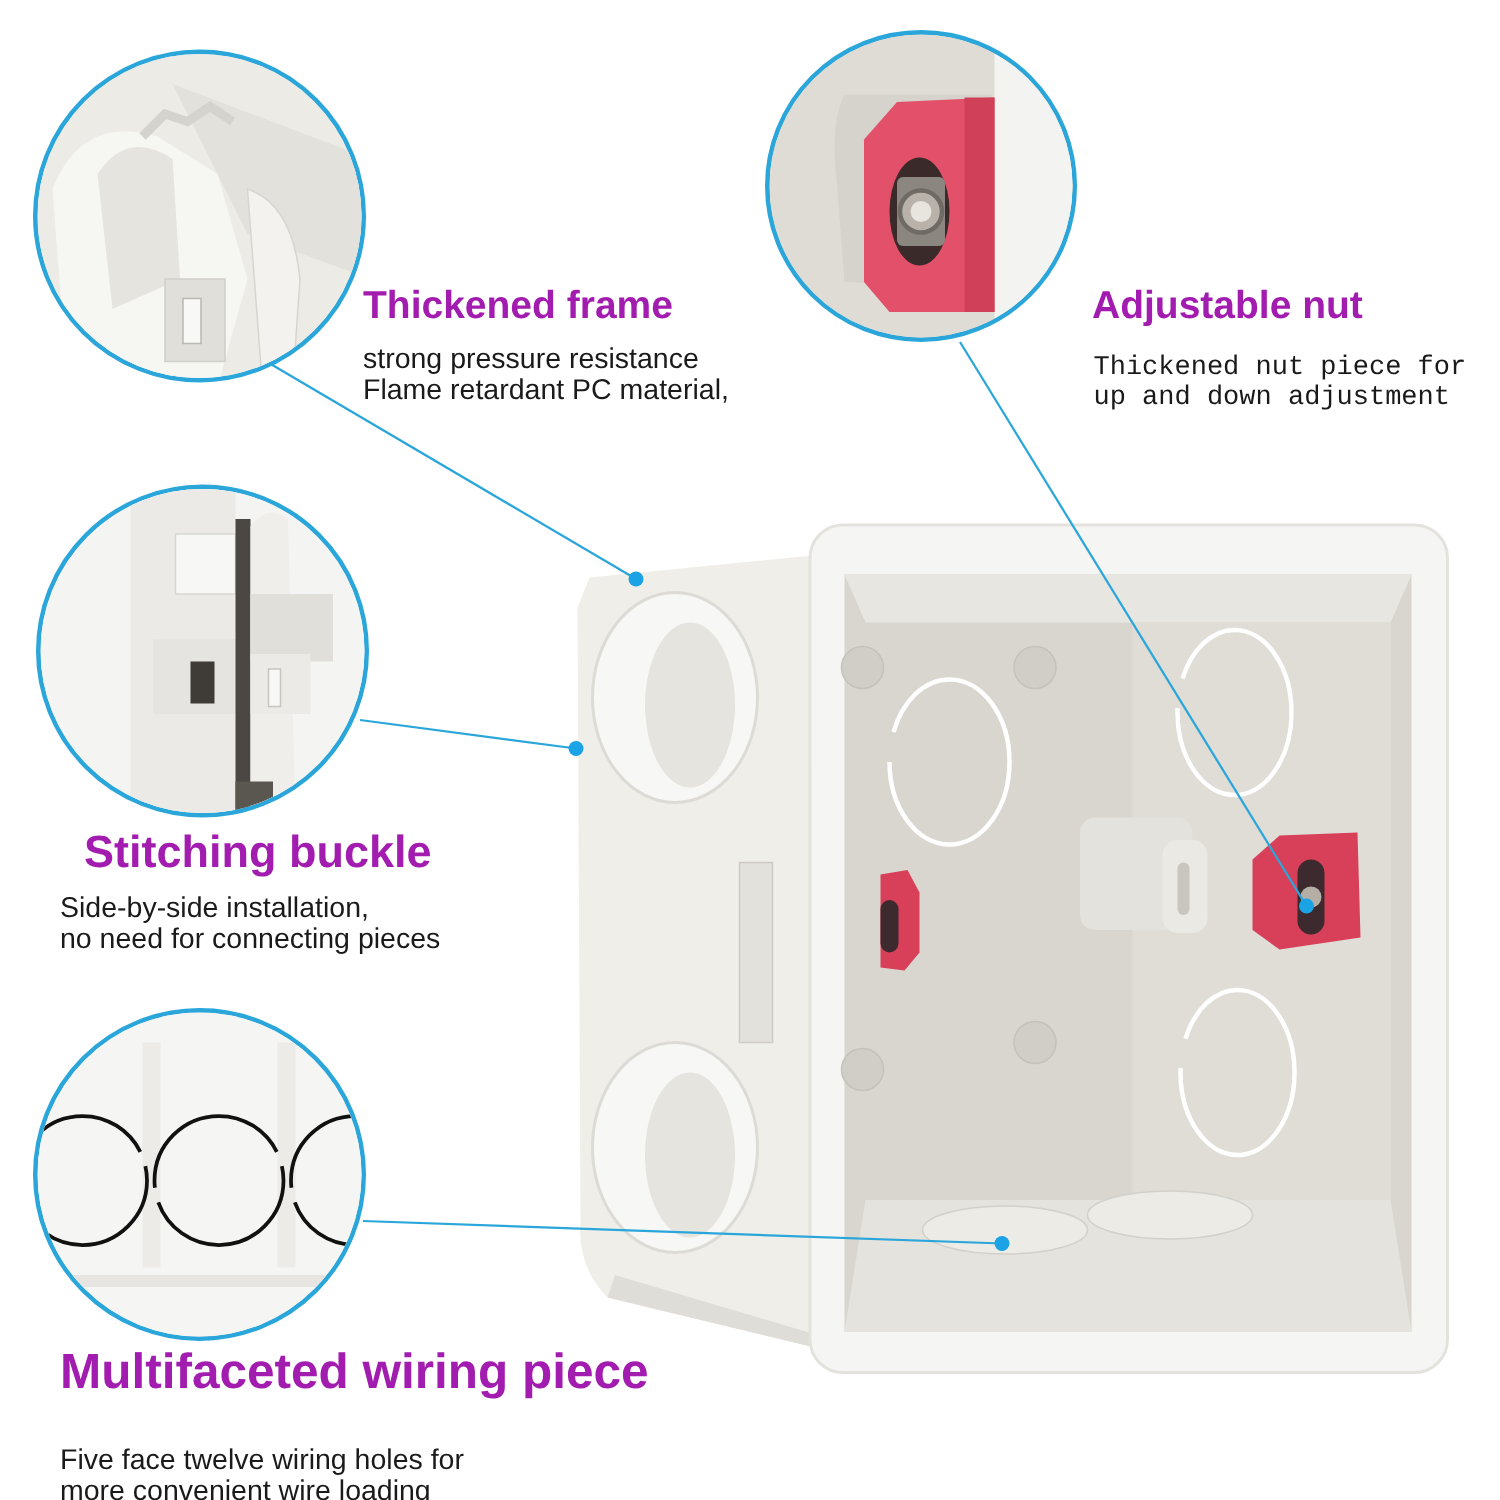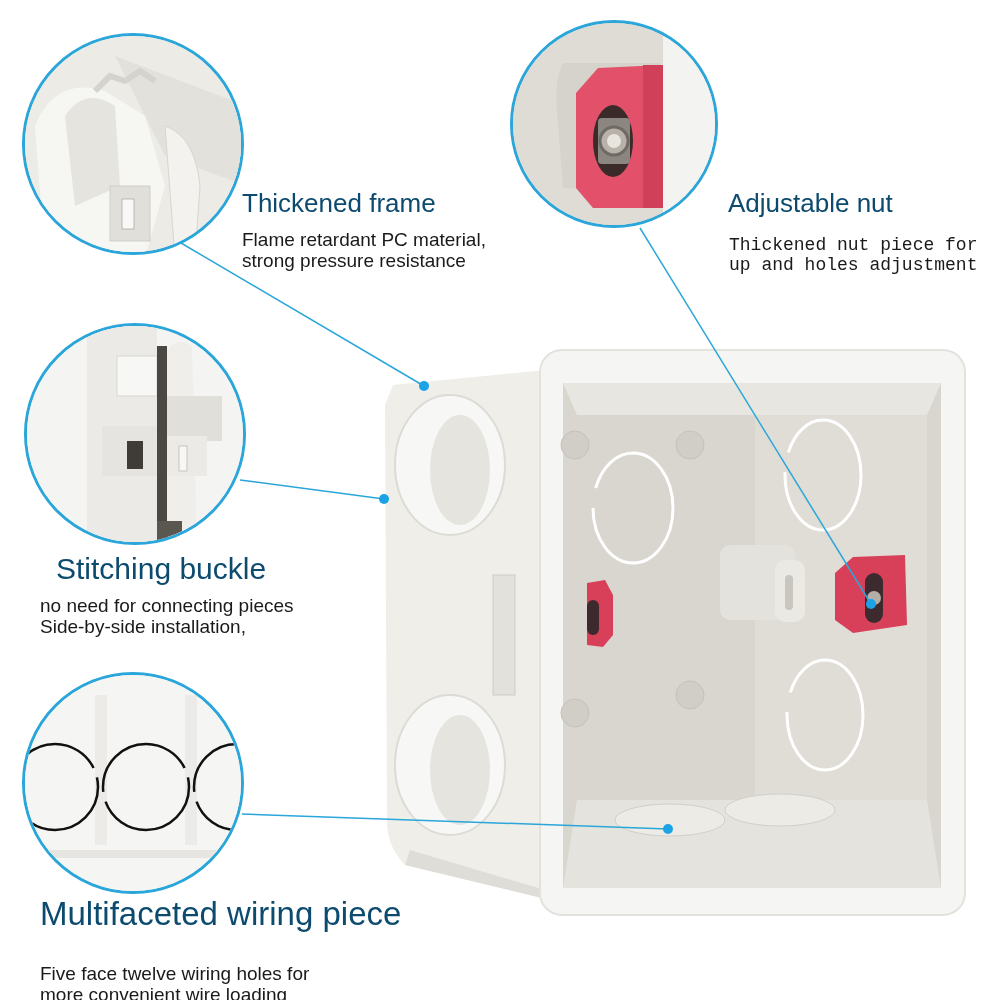--- a/index.html
+++ b/index.html
@@ -2,21 +2,21 @@
 <html><head>
   <meta charset="utf-8">
   <style>
     html, body { margin: 0; padding: 0; background: #ffffff; }
     body { width: 1000px; height: 1000px; position: relative; overflow: hidden; font-family: "Liberation Sans", sans-serif; }
     .abs { position: absolute; }
     .circle {
       position: absolute; border-radius: 50%; border: 3px solid #2aa6da; overflow: hidden;
       box-sizing: border-box; background: #eeeeea;
     }
-    .title { position: absolute; font-weight: normal; color: #0c4a6e; font-family: "Liberation Sans", sans-serif; white-space: nowrap; }
+    .title { position: absolute; font-weight: bold; color: #a21caf; font-family: "Liberation Sans", sans-serif; white-space: nowrap; }
     .desc { position: absolute; color: #1a1a1a; font-family: "Liberation Sans", sans-serif; line-height: 1.12; white-space: nowrap; }
     svg.overlay { position: absolute; left: 0; top: 0; width: 1000px; height: 1000px; pointer-events: none; }
   </style>
 </head>
 <body>
 
 <div class="circle" style="left:22px; top:33px; width:222px; height:222px; background:#efefec;">
   <svg width="222" height="222" viewBox="0 0 222 222">
     <rect x="0" y="0" width="222" height="222" fill="#ecebe6"></rect>
     <path d="M90 20 L222 70 L222 150 L140 120 Z" fill="#e2e1dc"></path>
@@ -126,33 +126,33 @@
   <g fill="#1ba3e6">
     <circle cx="424" cy="386" r="5"></circle>
     <circle cx="871" cy="604" r="5"></circle>
     <circle cx="384" cy="499" r="5"></circle>
     <circle cx="668" cy="829" r="5"></circle>
   </g>
 </svg>
 
 <div class="title" style="left:242px; top:188px; font-size:26px;">Thickened frame</div>
 <div class="desc" style="left:242px; top:229px; font-size:19px;">
+  <div>strong pressure resistance</div>
   <div>Flame retardant PC material,</div>
-  <div>strong pressure resistance</div>
 </div>
 
 <div class="title" style="left:728px; top:188px; font-size:26px;">Adjustable nut</div>
 <div class="desc" style="left:729px; top:235px; font-size:18px;font-family:Liberation Mono, monospace;">
   <div>Thickened nut piece for</div>
-  <div>up and holes adjustment</div>
+  <div>up and down adjustment</div>
 </div>
 
 <div class="title" style="left:56px; top:552px; font-size:30px;">Stitching buckle</div>
 <div class="desc" style="left:40px; top:595px; font-size:19px;">
+  <div>Side-by-side installation,</div>
   <div>no need for connecting pieces</div>
-  <div>Side-by-side installation,</div>
 </div>
 
 <div class="title" style="left:40px; top:895px; font-size:33px;">Multifaceted wiring piece</div>
 <div class="desc" style="left:40px; top:935px; font-size:19px;margin-top:28px;">
   <div>Five face twelve wiring holes for</div>
   <div>more convenient wire loading</div>
 </div>
 
 </body></html>

